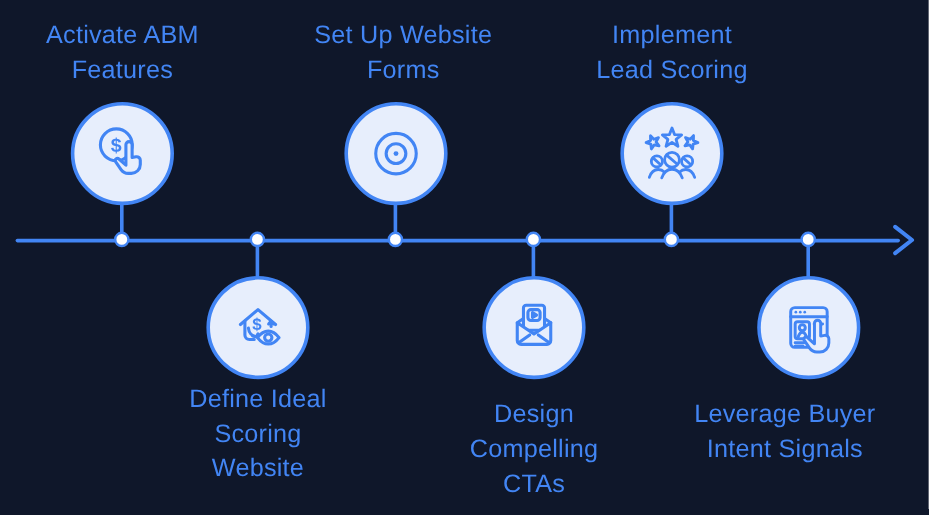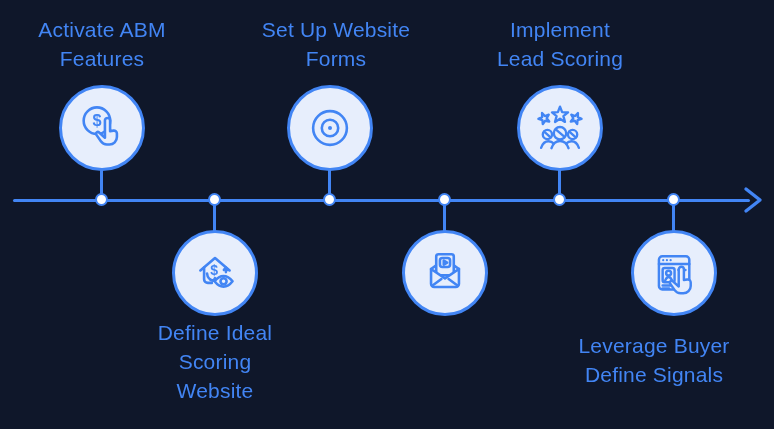--- a/index.html
+++ b/index.html
@@ -81,20 +81,25 @@
       <g fill="none" stroke="#4285F4" stroke-width="2.3">
         <circle cx="24" cy="24" r="15"></circle>
         <circle cx="24" cy="24" r="7.3"></circle>
         <circle cx="24" cy="24" r="1.8" fill="#4285F4" stroke="none"></circle>
       </g>
     </svg>
   </div>
   <div class="connector" style="left:328px;top:170px;height:25px;"></div>
   <div class="node" style="left:323px;top:193px;"></div>
 
+  <div class="ms-label" style="left:345px;top:331px;">
+    <div>Design</div>
+    <div>Compelling</div>
+    <div>CTAs</div>
+  </div>
   <div class="bubble" style="left:402px;top:230px;">
     <svg viewBox="0 0 48 48" width="54" height="54">
       <g fill="none" stroke="#4285F4" stroke-width="2.3" stroke-linecap="round" stroke-linejoin="round">
         <path d="M11.6 20.4 L16.2 17.2 M36.4 20.4 L31.8 17.2"></path>
         <rect x="16.2" y="7.4" width="15.6" height="18.6" rx="2" fill="#E7EEFC"></rect>
         <rect x="19.5" y="10.7" width="9" height="8" rx="2.2"></rect>
         <path d="M22.9 12.9 l3 1.8 -3 1.8 Z"></path>
         <path fill="#E7EEFC" d="M11.6 20.4 L24 28.8 L36.4 20.4 V33.6 a2.8 2.8 0 0 1 -2.8 2.8 H14.4 a2.8 2.8 0 0 1 -2.8 -2.8 Z"></path>
         <path d="M12.9 35.1 L20.8 29.4 M35.1 35.1 L27.2 29.4"></path>
       </g>
@@ -123,21 +128,21 @@
         <circle cx="24" cy="28.6" r="5.5" fill="#E7EEFC"></circle>
         <path d="M20.2 25.3 L27.8 31.7"></path>
       </g>
     </svg>
   </div>
   <div class="connector" style="left:558px;top:170px;height:25px;"></div>
   <div class="node" style="left:553px;top:193px;"></div>
 
   <div class="ms-label" style="left:554px;top:331px;">
     <div>Leverage Buyer</div>
-    <div>Define Signals</div>
+    <div>Intent Signals</div>
   </div>
   <div class="bubble" style="left:631px;top:230px;">
     <svg viewBox="0 0 48 48" width="54" height="54">
       <g fill="none" stroke="#4285F4" stroke-width="2.2" stroke-linecap="round" stroke-linejoin="round">
         <rect x="10.6" y="9.2" width="27" height="29.4" rx="3"></rect>
         <path d="M10.6 15.9 H37.6"></path>
         <circle cx="14.4" cy="12.6" r="1" fill="#4285F4" stroke="none"></circle>
         <circle cx="17.7" cy="12.6" r="1" fill="#4285F4" stroke="none"></circle>
         <circle cx="21" cy="12.6" r="1" fill="#4285F4" stroke="none"></circle>
         <path d="M28 21.4 H34.2"></path>

